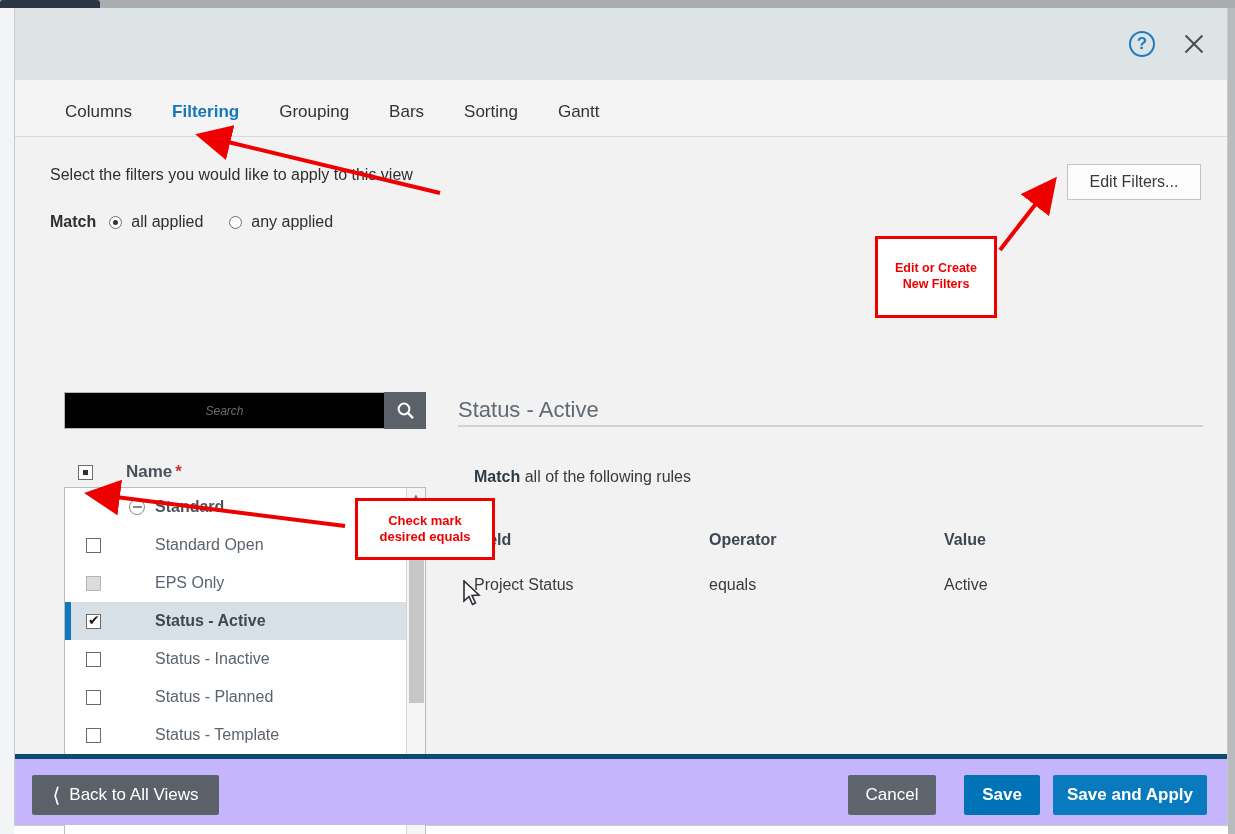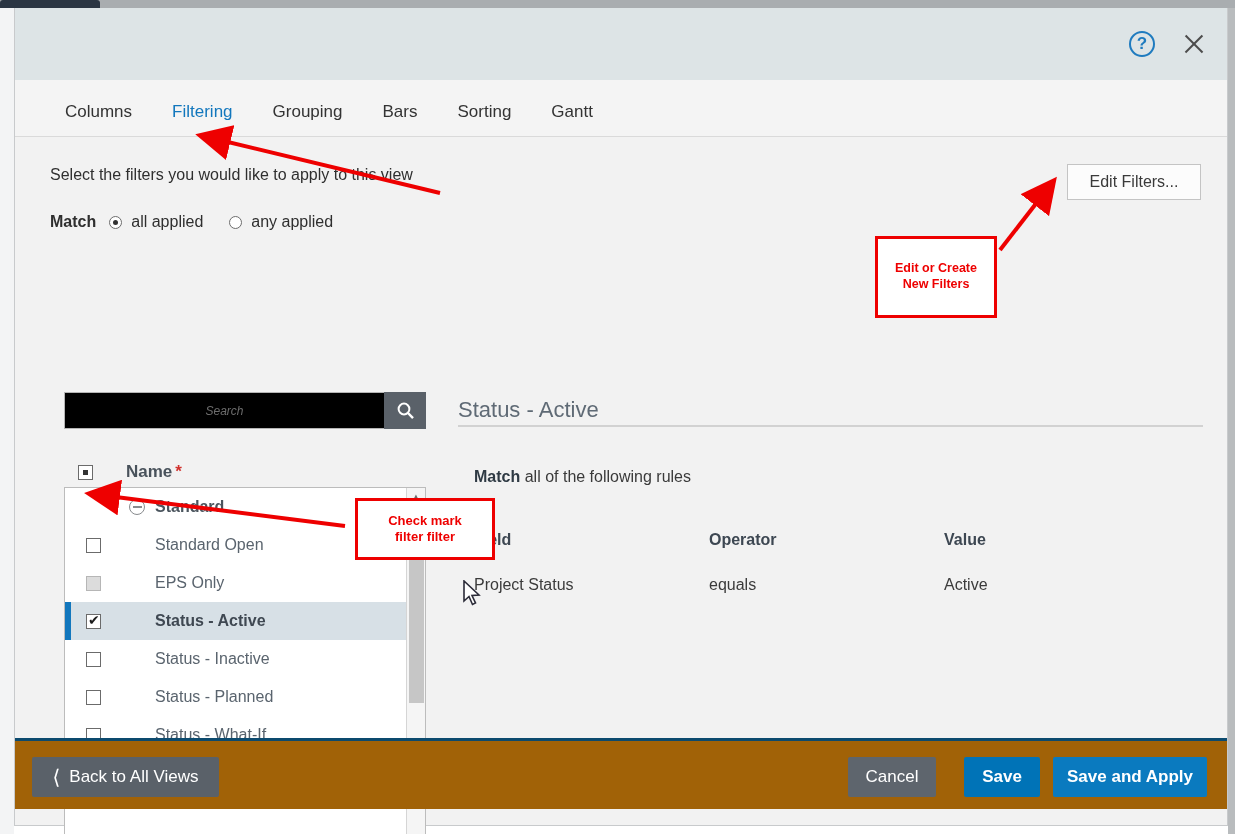--- a/index.html
+++ b/index.html
@@ -65,21 +65,21 @@
     position:absolute; left:0; top:72px; width:1212px; height:57px;
     background:#f4f4f4;
     border-bottom:1px solid #dadada;
     display:flex; align-items:flex-start; padding-left:30px;
   }
   .tab {
     position:relative;
     padding:22px 20px 19px 20px;
     font-size:17px; color:#333333; cursor:pointer; white-space:nowrap;
   }
-  .tab.active { color:#1277bd; font-weight:normal; }
+  .tab.active { color:#1277bd; font-weight:bold; }
   .tab.active:after {
     content:""; position:absolute; left:14px; right:14px; bottom:0; height:4px;
     background:#1277bd;
   }
 
   
   #content { position:absolute; left:0; top:129px; width:1212px; height:618px; background:#f2f2f2; }
 
   #intro-text {
     position:absolute; left:35px; top:29px;
@@ -213,22 +213,22 @@
   .dcol-head {
     position:absolute; top:394px; font-size:16px; font-weight:bold; color:#3d4752;
   }
   .dcol-val { position:absolute; top:439px; font-size:16px; color:#3b3b3b; }
   .dc-field { left:459px; }
   .dc-op    { left:694px; }
   .dc-val   { left:929px; }
 
   
   #footer {
-    position:absolute; left:0; bottom:16px; width:1212px; height:71px;
-    background:#a16207; border-top:3px solid #0c4a6e;
+    position:absolute; left:0; bottom:0; width:1212px; height:71px;
+    background:#c4b5fd; border-top:5px solid #0c4a6e;
   }
   .btn {
     position:absolute; top:16px; height:40px;
     font-size:17px; border:none; cursor:pointer;
     font-family:"Liberation Sans", sans-serif;
     border-radius:2px;
   }
   #btn-back {
     left:17px; width:187px; background:#5a6169; color:#fff;
     display:flex; align-items:center; justify-content:center; gap:9px;
@@ -335,20 +335,24 @@
       <div class="list-row">
         <span class="row-check"></span>
         <span class="row-label plain">Status - Inactive</span>
       </div>
 
       <div class="list-row">
         <span class="row-check"></span>
         <span class="row-label plain">Status - Planned</span>
       </div>
 
+      <div class="list-row">
+        <span class="row-check"></span>
+        <span class="row-label plain">Status - Template</span>
+      </div>
 
       <div class="list-row">
         <span class="row-check"></span>
         <span class="row-label plain">Status - What-If</span>
       </div>
 
       <div class="list-row group">
         <span class="collapse-icon"></span>
         <span class="row-label bold">Global</span>
       </div>
@@ -409,19 +413,19 @@
 <div class="anno-box" id="anno-edit">
   <span>
     <span>Edit or Create</span><br>
     <span>New Filters</span>
   </span>
 </div>
 
 <div class="anno-box" id="anno-check">
   <span>
     <span>Check mark</span><br>
-    <span>filter filter</span>
+    <span>desired equals</span>
   </span>
 </div>
 
 <svg id="cursor" width="22" height="30" viewBox="0 0 22 30">
   <path d="M2,1 L2,21 L7,16.5 L10.5,24.5 L13.5,23 L10,15.5 L17,15 Z" fill="#ffffff" stroke="#2b2b38" stroke-width="1.6"></path>
 </svg>
 
 </body></html>

